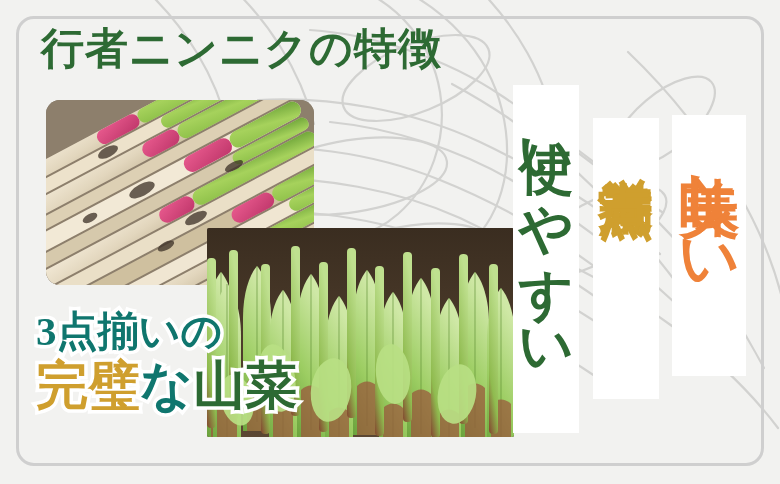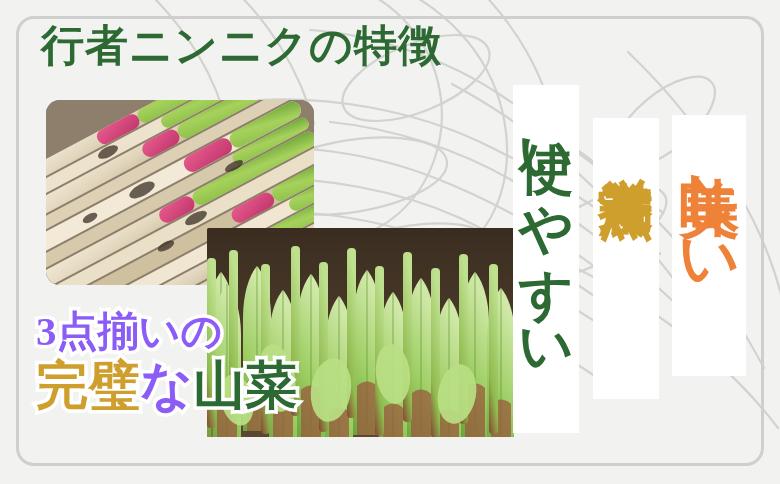--- a/index.html
+++ b/index.html
@@ -40,21 +40,21 @@
     border-radius: 18px;
     box-sizing: border-box;
     pointer-events: none;
   }
 
   
   .heading {
     position: absolute;
     left: 41px;
     top: 27px;
-    font-family: Liberation Mono, monospace;
+    font-family: Liberation Serif, serif;
     font-size: 43px;
     line-height: 1.0;
     font-weight: 700;
     color: #2d6a33;
     letter-spacing: 1px;
     white-space: nowrap;
   }
 
   
   .photo {
@@ -96,21 +96,21 @@
   .catch-line-2 { font-size: 52px; letter-spacing: 0px; margin-top: 6px; }
 
   .catch span {
     -webkit-text-stroke: 7px #ffffff;
     paint-order: stroke fill;
     text-shadow:
        0 0 3px #ffffff,
        2px 0 0 #ffffff, -2px 0 0 #ffffff,
        0 2px 0 #ffffff, 0 -2px 0 #ffffff;
   }
-  .ink-dark  { color: #8b5cf6; }
+  .ink-dark  { color: #0f766e; }
   .ink-gold  { color: #cf9f2e; }
   .ink-green { color: #2d6a33; }
 
   
   .vpanel {
     position: absolute;
     background: #ffffff;
     z-index: 5;
     display: flex;
     align-items: flex-start;

